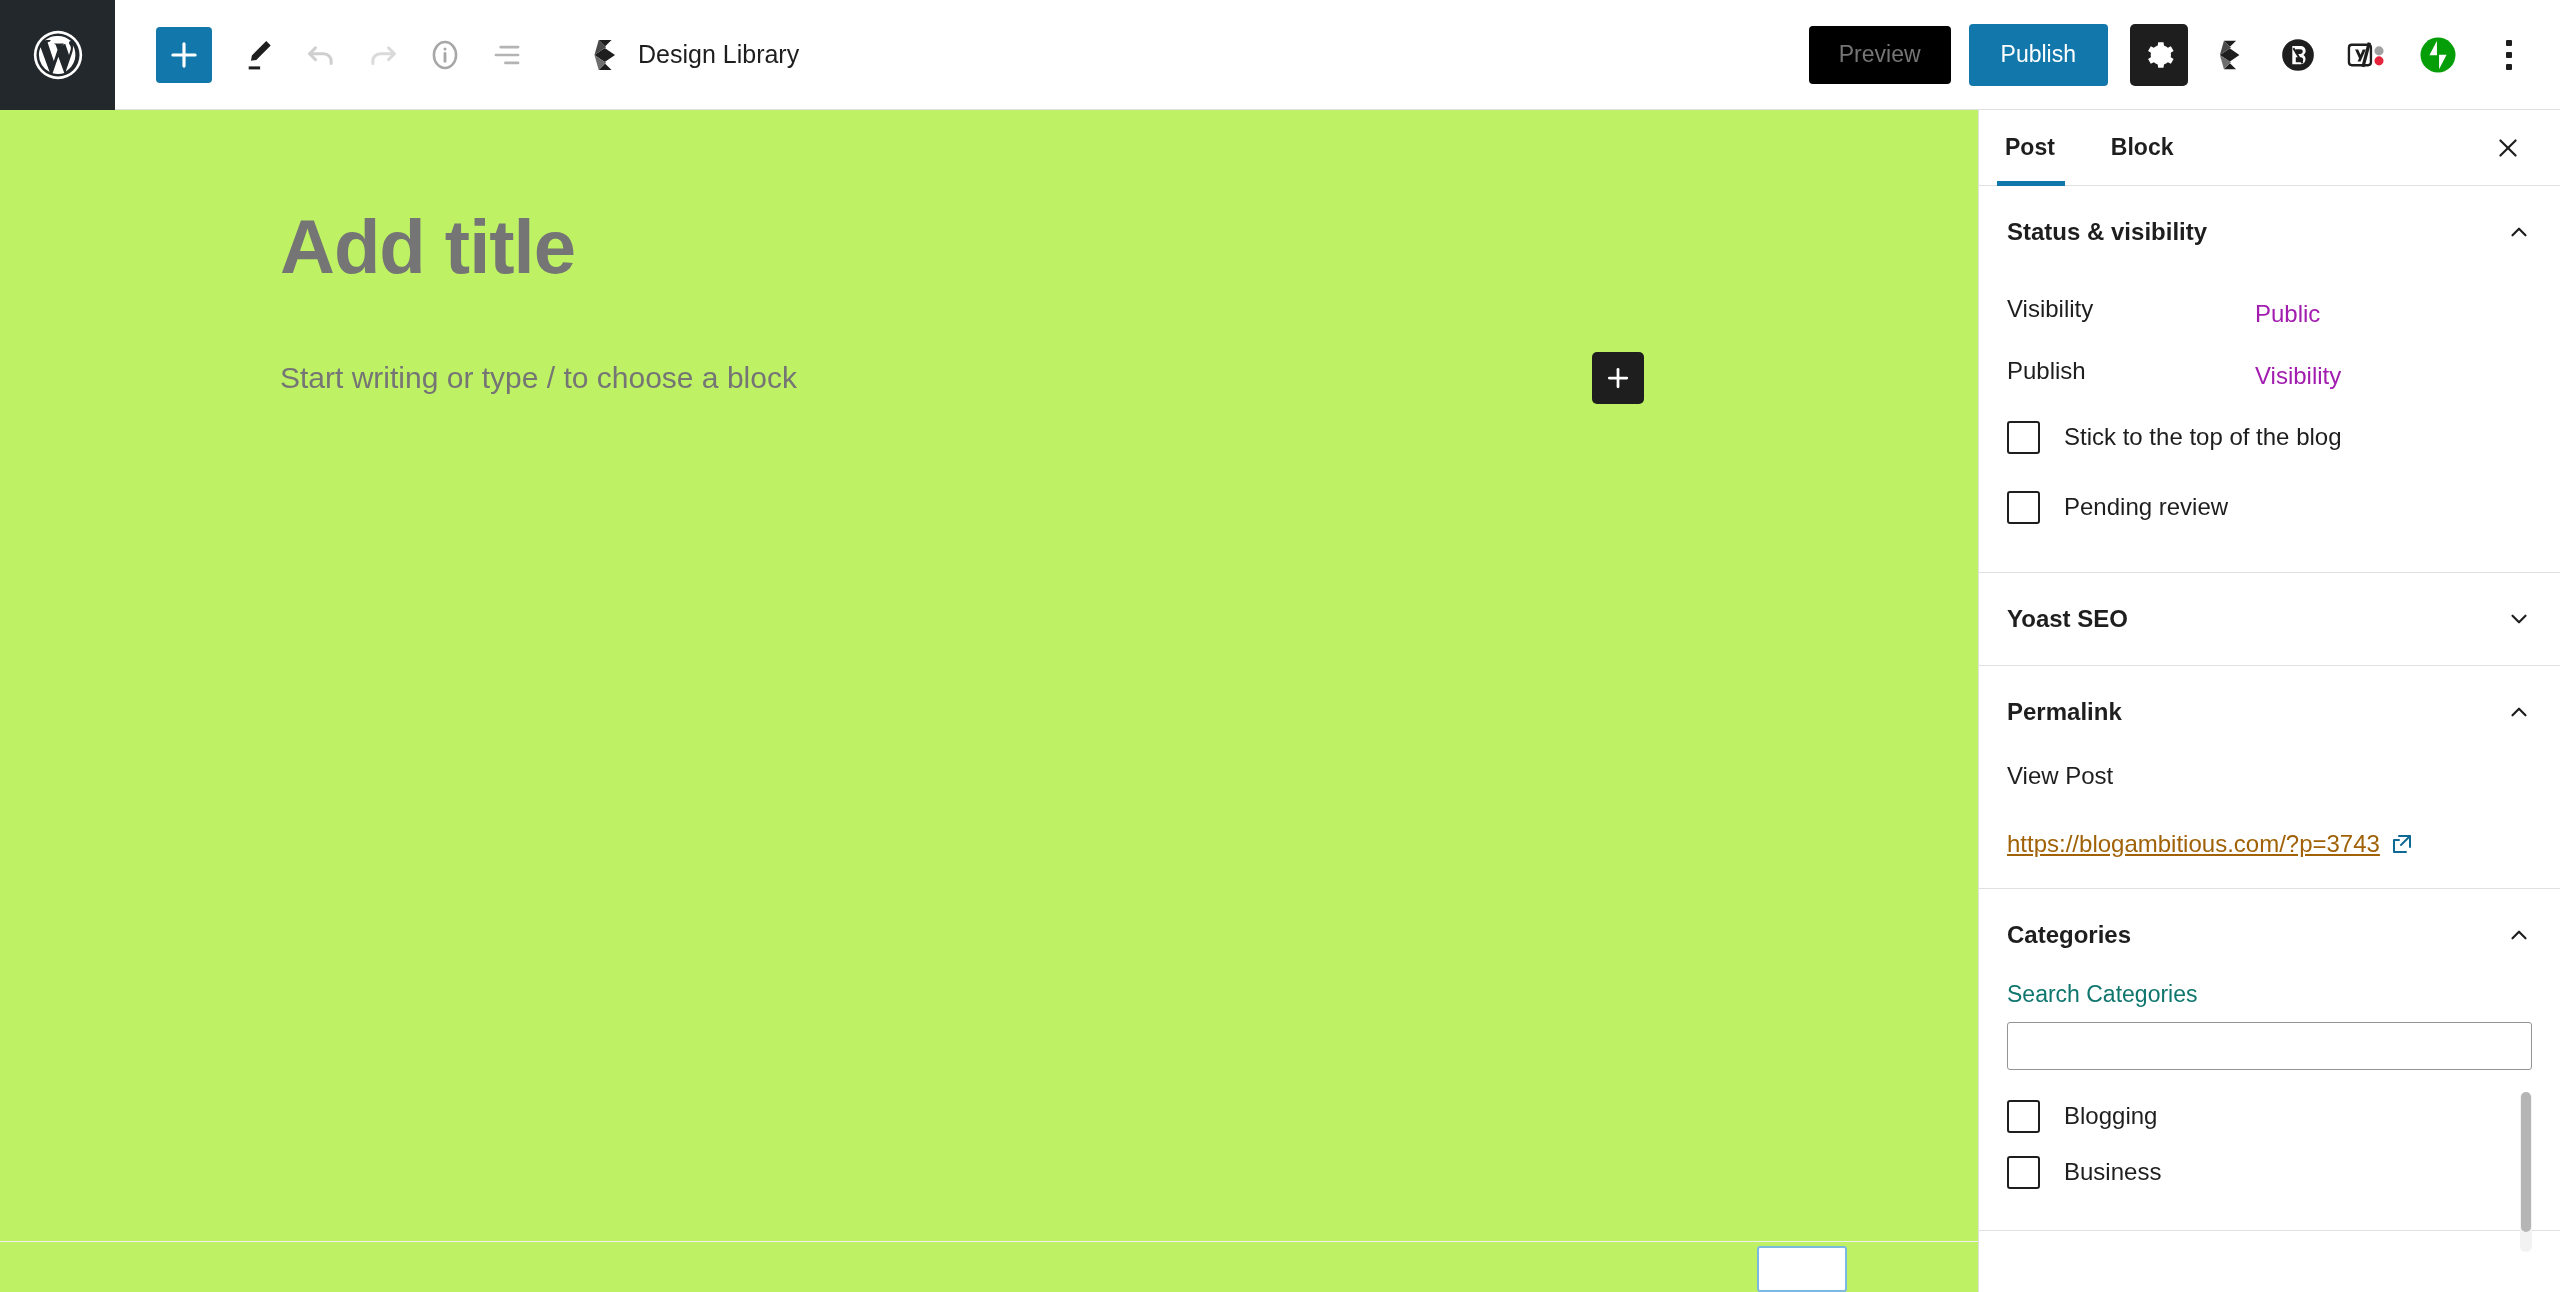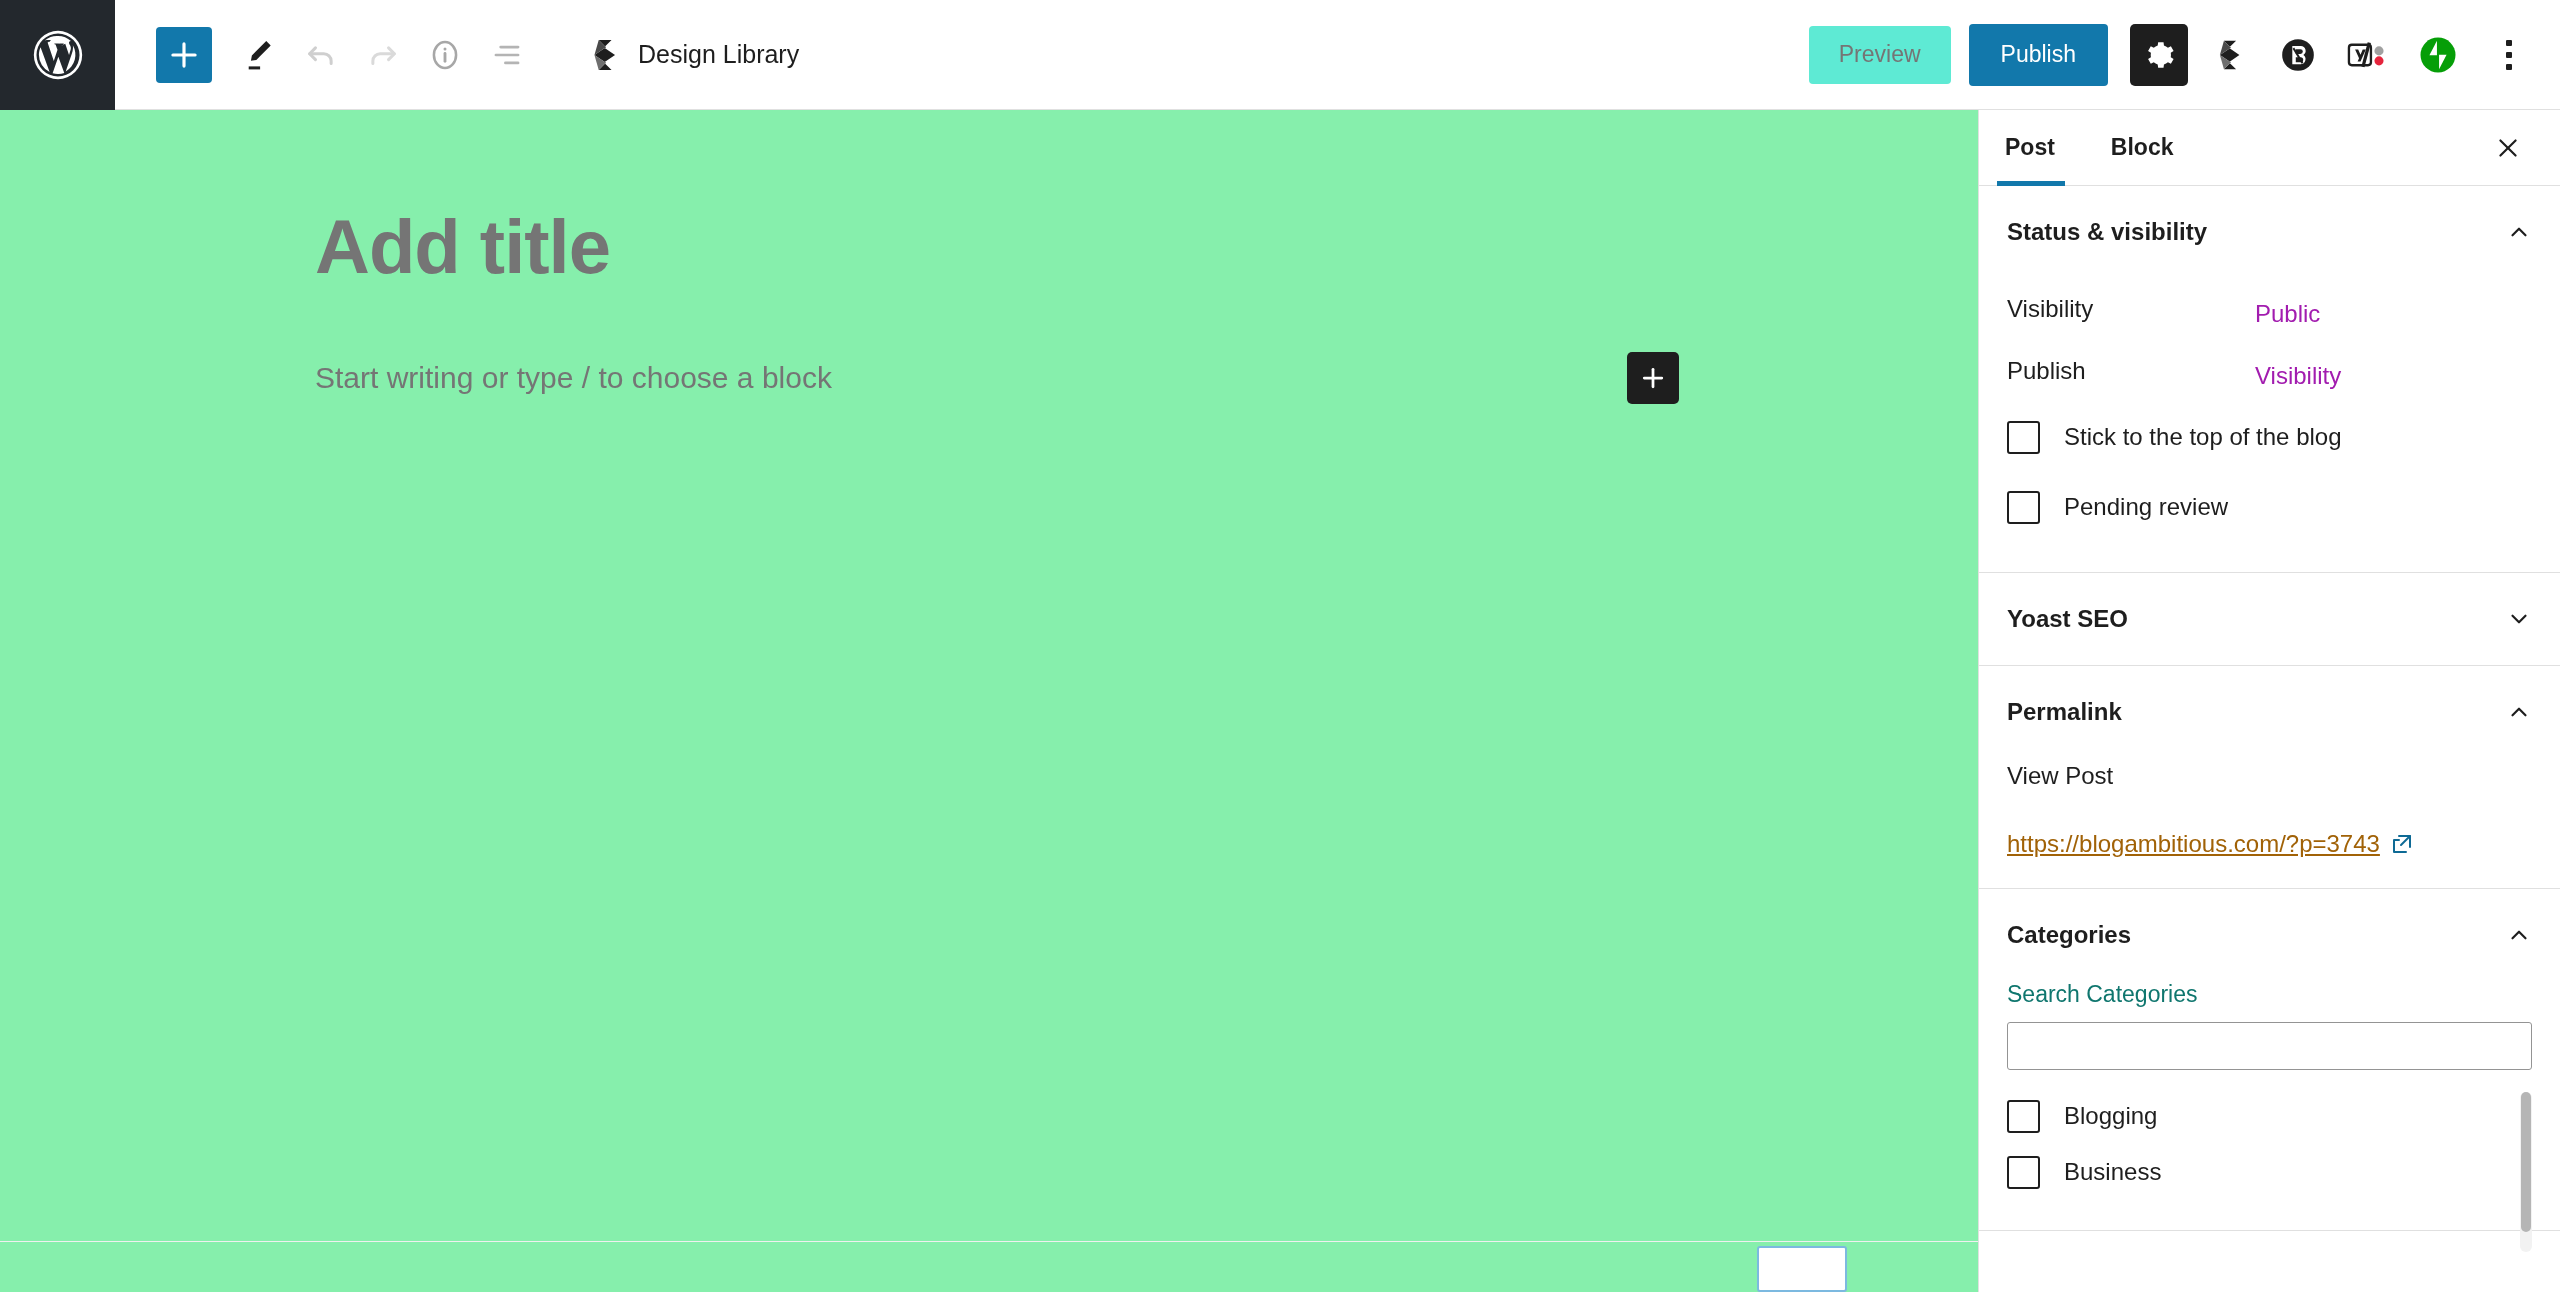--- a/index.html
+++ b/index.html
@@ -52,21 +52,21 @@
     font-size: 25px; color: #1e1e1e; font-weight: 400; white-space: nowrap;
   }
 
   .toolbar-spacer { flex: 1 1 auto; }
 
   .toolbar-right {
     display: flex; align-items: center; gap: 0px; padding-right: 24px;
   }
   .preview-btn {
     height: 58px; padding: 0 30px;
-    background: #5eead4; border: none; border-radius: 4px;
+    background: #000000; border: none; border-radius: 4px;
     font-size: 23px; color: #757575; cursor: pointer;
     font-family: "Liberation Sans", sans-serif;
     display: flex; align-items: center;
   }
   .publish-btn {
     height: 62px; padding: 0 32px; margin-left: 18px;
     background: #1278ab; border: none; border-radius: 4px;
     font-size: 23px; color: #ffffff; cursor: pointer;
     font-family: "Liberation Sans", sans-serif;
     display: flex; align-items: center;
@@ -88,23 +88,22 @@
     background: transparent; border: none; cursor: pointer;
     display: flex; flex-direction: column; align-items: center; justify-content: center; gap: 6px;
   }
   .kebab-btn i { width: 6px; height: 6px; background: #1e1e1e; border-radius: 1px; display: block; }
 
   
   .body-area { flex: 1 1 auto; display: flex; min-height: 0; position: relative; }
 
   
   .canvas {
-    flex: 1 1 auto; background: #86efac; position: relative;
+    flex: 1 1 auto; background: #bef264; position: relative;
     overflow: hidden;
-    padding-left: 35px;
   }
   .post-title {
     margin: 95px 0 0 280px;
     font-size: 76px; font-weight: bold; color: #757575;
     line-height: 1.1; letter-spacing: -1px;
     cursor: text; width: 1300px;
   }
   .para-row {
     margin: 72px 0 0 280px; width: 1480px;
     position: relative; display: flex; align-items: center;

